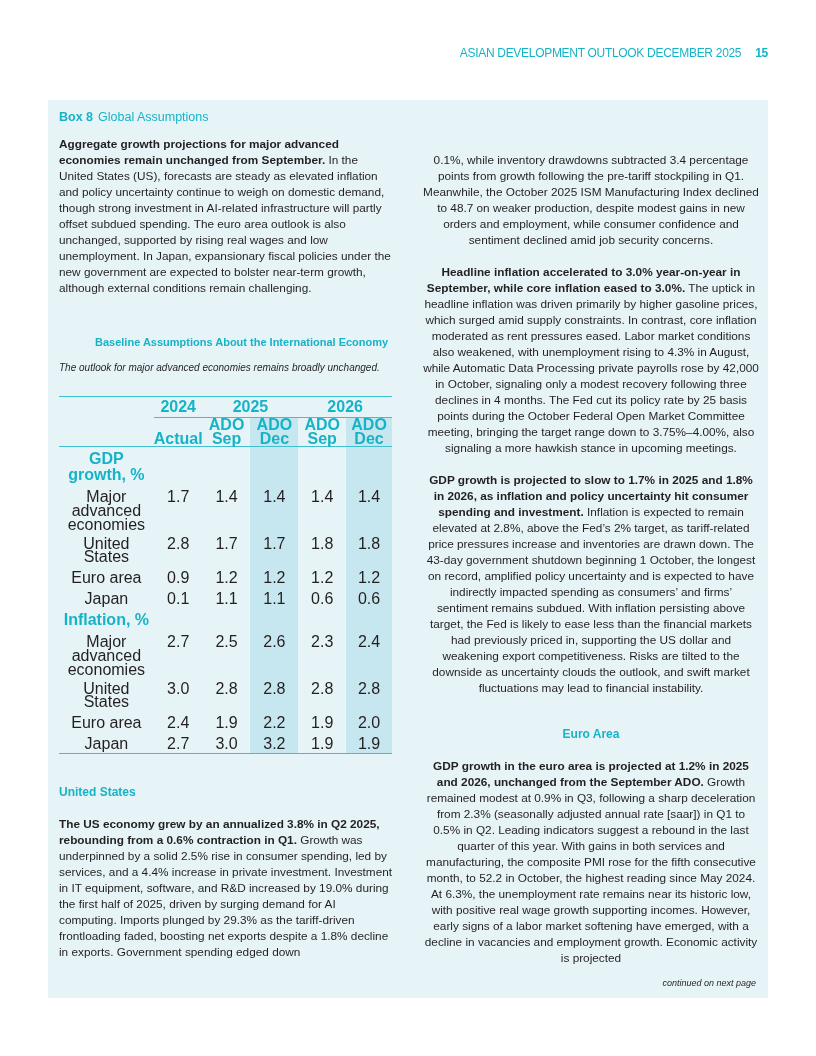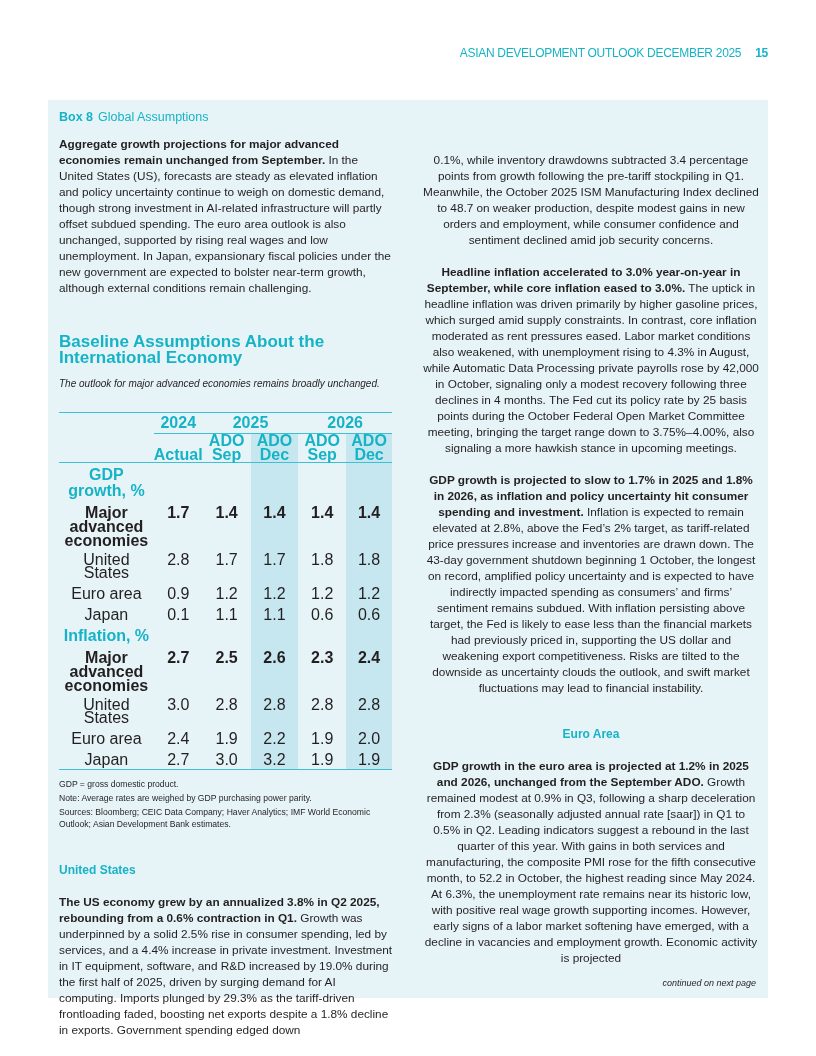--- a/index.html
+++ b/index.html
@@ -20,37 +20,37 @@
   .box-title {
     position: absolute; left: 11px; top: 10px; font-size: 12.5px; color: #16b3c7;
   }
   .box-title .lbl { font-weight: bold; margin-right: 5px; }
   .col { position: absolute; font-size: 11.8px; line-height: 16px; }
   .col-left { left: 11px; top: 36px; width: 335px; }
   .col-right { left: 375px; top: 52px; width: 336px; text-align: center; }
   p { margin: 0; }
   b { font-weight: bold; }
   .sec-head { color: #16b3c7; font-weight: bold; font-size: 12px; }
-  .tbl-title { color: #16b3c7; font-weight: bold; font-size: 17px; margin-top: 38px; }
+  .tbl-title { color: #16b3c7; font-weight: bold; font-size: 11px; margin-top: 38px; margin-left: 36px; }
   .tbl-sub { font-style: italic; font-size: 10px; margin-top: 10px; }
   table.data {
     border-collapse: collapse; margin-top: 20px; width: 333px; font-size: 16px;
     border-top: 1.5px solid #3fbfcf; border-bottom: 1.5px solid #3fbfcf;
   }
   table.data td, table.data th { padding: 0; text-align: center; vertical-align: top; }
   table.data th { color: #16b3c7; font-weight: bold; }
   .yr th { height: 20px; line-height: 20px; }
   .yr th.year { border-bottom: 1.5px solid #3fbfcf; }
   .sub th { line-height: 14px; padding-top: 4px; padding-bottom: 4px; vertical-align: bottom; }
   .sub { border-bottom: 1.5px solid #3fbfcf; }
   .hl { background: #c6e7ef; }
   td.lab { text-align: left; padding-left: 4px; }
   td.ind { padding-left: 10px; }
   tr.grp td.lab { color: #16b3c7; font-weight: bold; padding-top: 4px; padding-bottom: 3px; text-align: center; }
-  tr.agg td { font-weight: bold; padding-top: 4px; line-height: 14px; text-align: center; }
+  tr.agg td { font-weight: normal; padding-top: 4px; line-height: 14px; text-align: center; }
   tr.rw td { padding-top: 5px; padding-bottom: 3px; line-height: 13px; }
   tr.brent td { padding-top: 4px; line-height: 13px; padding-bottom: 3px; }
   tr.brent td.lab { color: #16b3c7; font-weight: bold; }
   .notes { font-size: 8.6px; line-height: 12px; margin-top: 8px; }
   .notes p { margin-bottom: 2px; }
   .continued {
     position: absolute; right: 12px; bottom: 10px; font-style: italic; font-size: 9px;
   }
   .gap-s { height: 16px; }
 </style>
@@ -174,25 +174,20 @@
           <td class="lab ind">Japan</td>
           <td>2.7</td>
           <td>3.0</td>
           <td class="hl">3.2</td>
           <td>1.9</td>
           <td class="hl">1.9</td>
         </tr>
       </tbody>
     </table>
 
-    <div class="notes">
-      <p>GDP = gross domestic product.</p>
-      <p>Note: Average rates are weighed by GDP purchasing power parity.</p>
-      <p>Sources: Bloomberg; CEIC Data Company; Haver Analytics; IMF World Economic Outlook; Asian Development Bank estimates.</p>
-    </div>
 
     <div style="height:30px"></div>
     <div class="sec-head">United States</div>
     <div class="gap-s"></div>
     <p><b>The US economy grew by an annualized 3.8% in Q2 2025, rebounding from a 0.6% contraction in Q1.</b><span> Growth was underpinned by a solid 2.5% rise in consumer spending, led by services, and a 4.4% increase in private investment. Investment in IT equipment, software, and R&amp;D increased by 19.0% during the first half of 2025, driven by surging demand for AI computing. Imports plunged by 29.3% as the tariff-driven frontloading faded, boosting net exports despite a 1.8% decline in exports. Government spending edged down</span></p>
   </div>
 
   <div class="col col-right">
     <p>0.1%, while inventory drawdowns subtracted 3.4 percentage points from growth following the pre-tariff stockpiling in Q1. Meanwhile, the October 2025 ISM Manufacturing Index declined to 48.7 on weaker production, despite modest gains in new orders and employment, while consumer confidence and sentiment declined amid job security concerns.</p>
     <div class="gap-s"></div>

